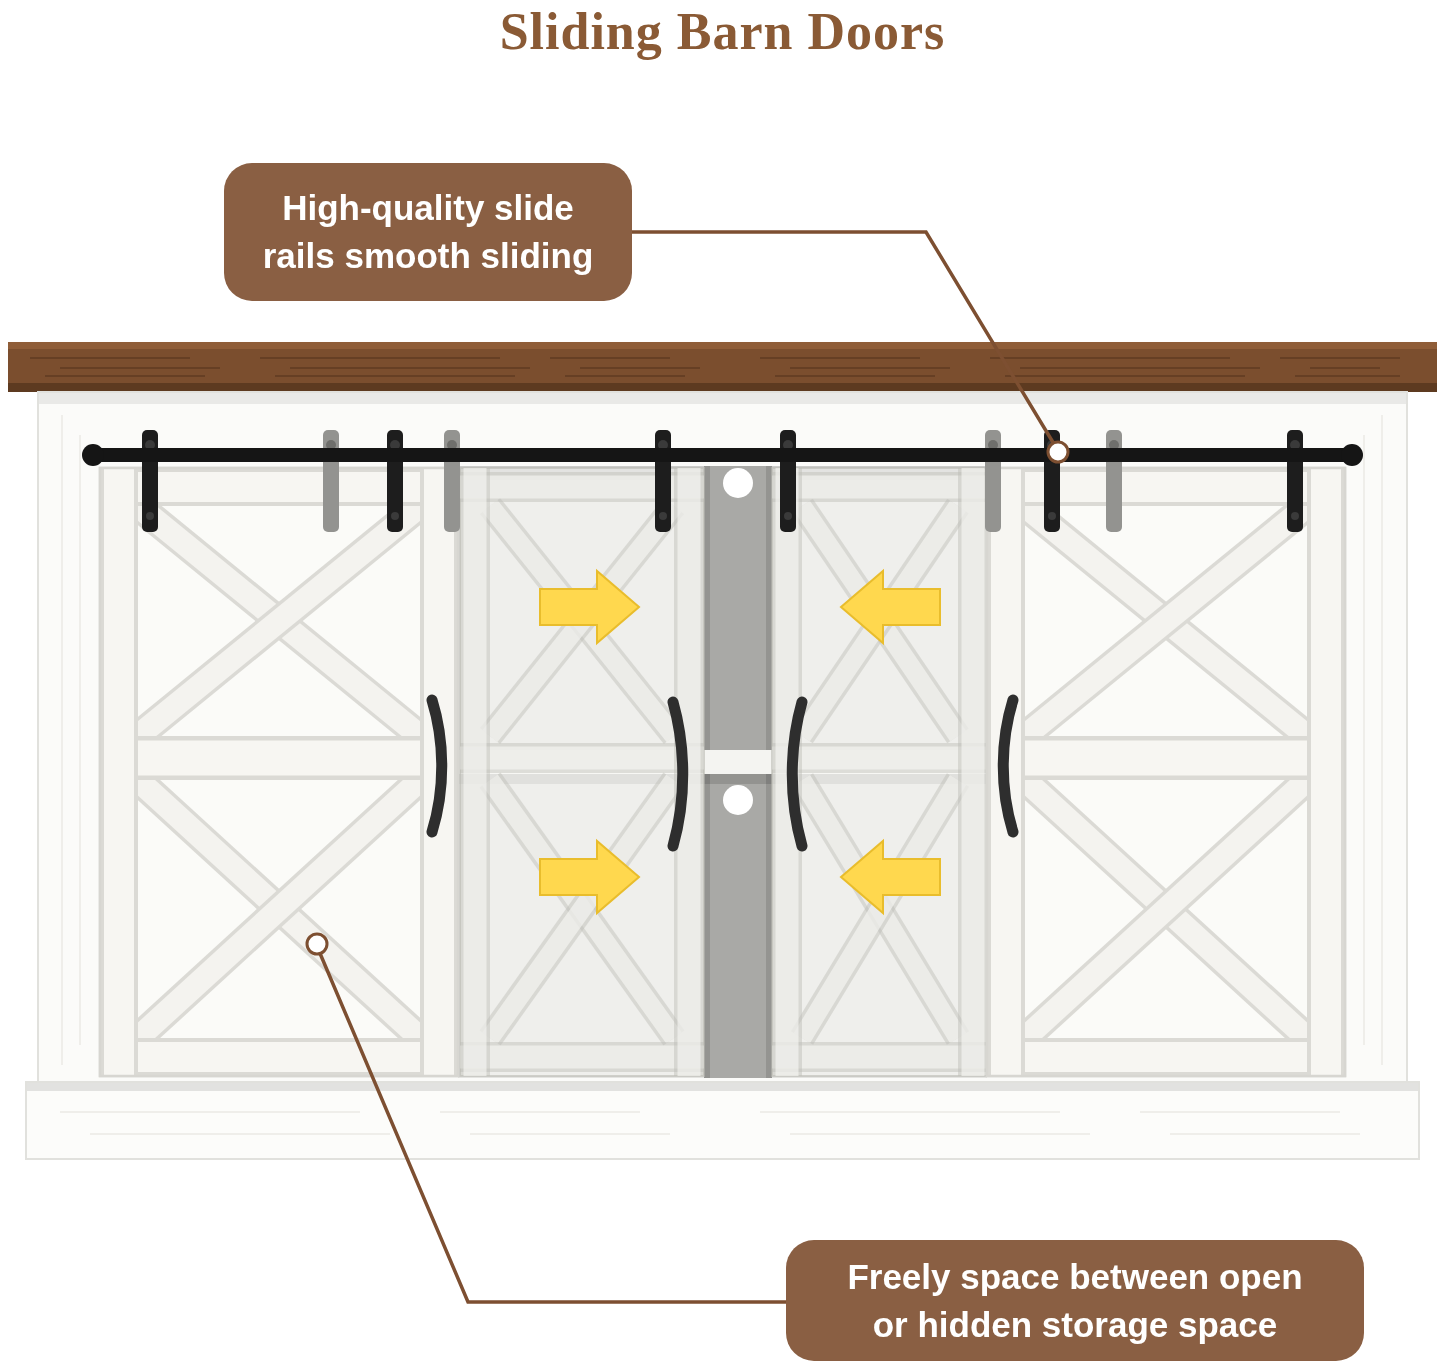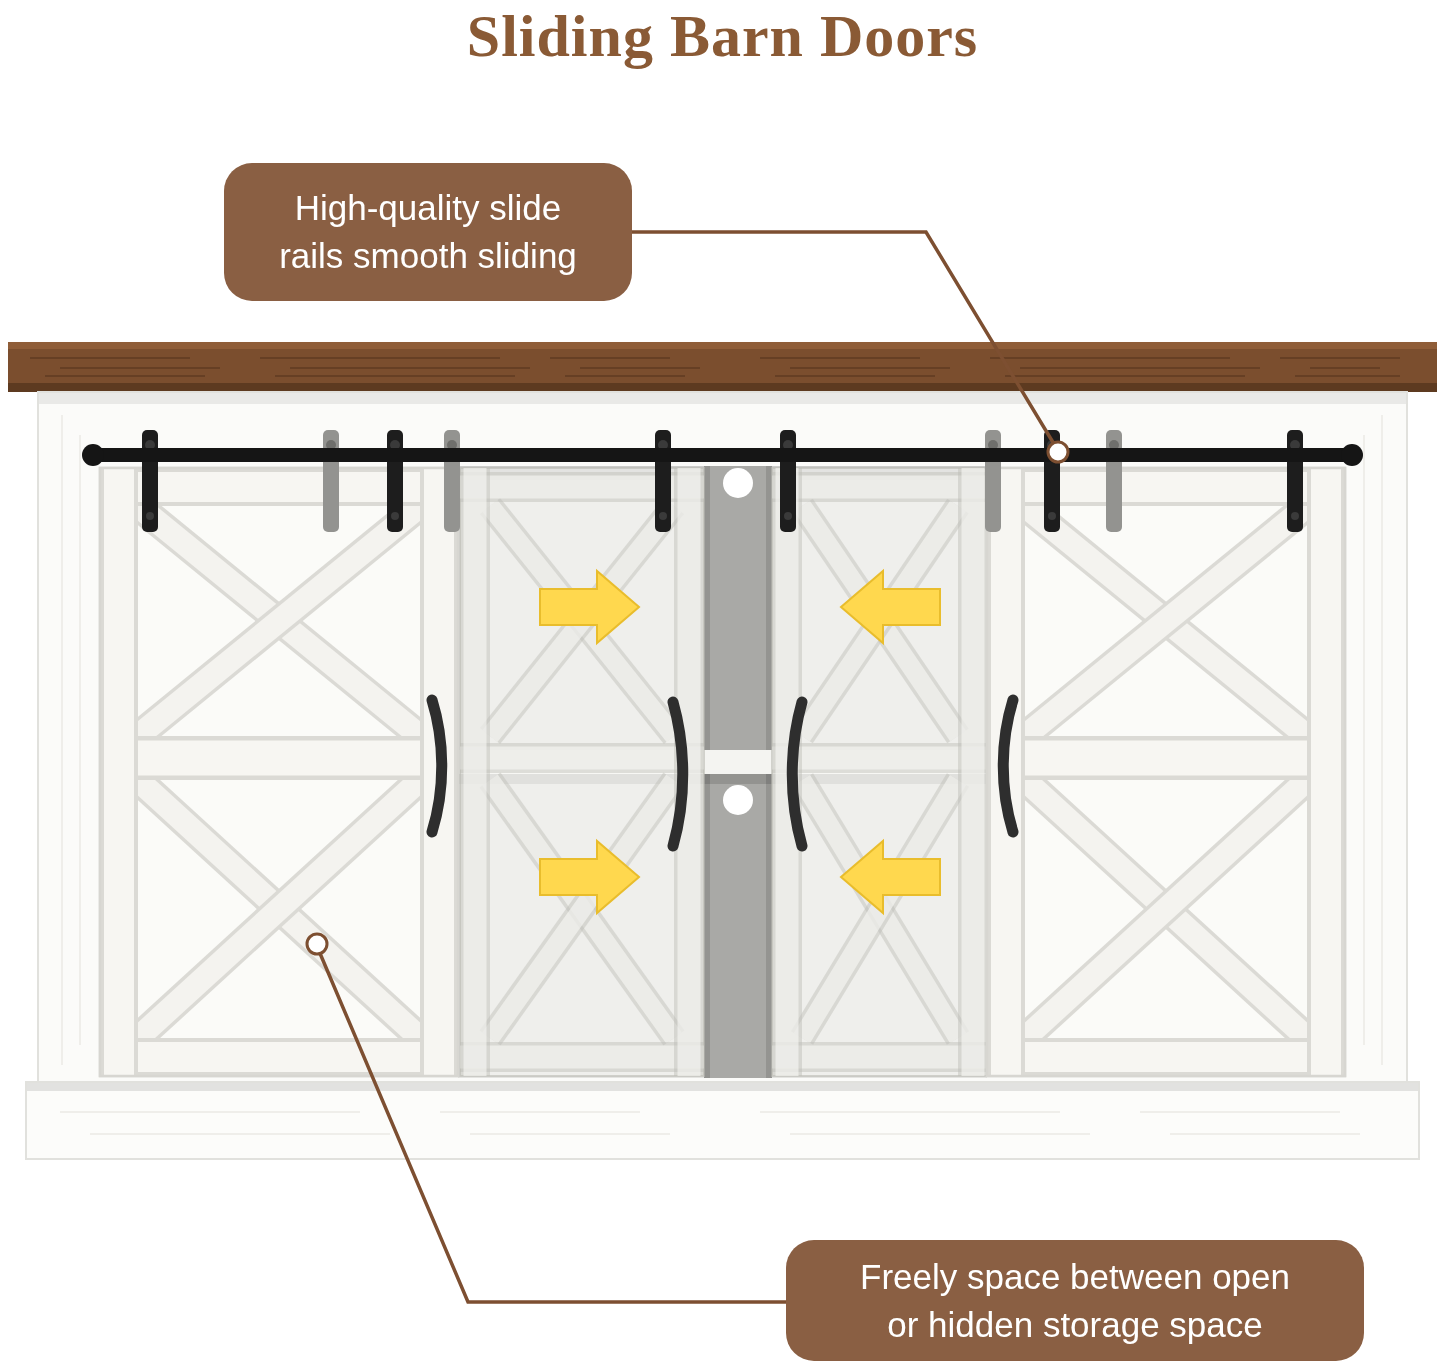--- a/index.html
+++ b/index.html
@@ -1,26 +1,26 @@
 <!DOCTYPE html>
 <html><head>
 <meta charset="utf-8">
 <style>
   html,body{margin:0;padding:0;background:#ffffff;}
   .stage{position:relative;width:1445px;height:1363px;background:#ffffff;overflow:hidden;
          font-family:"Liberation Sans",sans-serif;}
   .art{position:absolute;left:0;top:0;}
 
   .title{position:absolute;left:0;right:0;top:2px;margin:0;text-align:center;
-         font-family:"Liberation Serif",serif;font-weight:700;font-size:60px;
+         font-family:"Liberation Serif",serif;font-weight:700;font-size:52px;
          color:#8a5a35;letter-spacing:1px;}
 
   .callout{position:absolute;background:#8a5f43;color:#ffffff;border-radius:28px;
            display:flex;flex-direction:column;justify-content:center;align-items:center;
-           font-size:35px;font-weight:400;line-height:1.37;text-align:center;}
+           font-size:35px;font-weight:700;line-height:1.37;text-align:center;}
   .callout-top{left:224px;top:163px;width:408px;height:138px;}
   .callout-bottom{left:786px;top:1240px;width:578px;height:121px;}
 
   
   .bb{stroke:#dbdad5;stroke-width:30;fill:none;}
   .bt{stroke:#f4f3ef;stroke-width:23;fill:none;}
   .rbb{stroke:#dbdad5;stroke-width:38;fill:none;}
   .rbt{stroke:#f7f6f2;stroke-width:30;fill:none;}
   .mbb{stroke:#dbdad5;stroke-width:44;fill:none;}
   .mbt{stroke:#f7f6f2;stroke-width:35;fill:none;}

